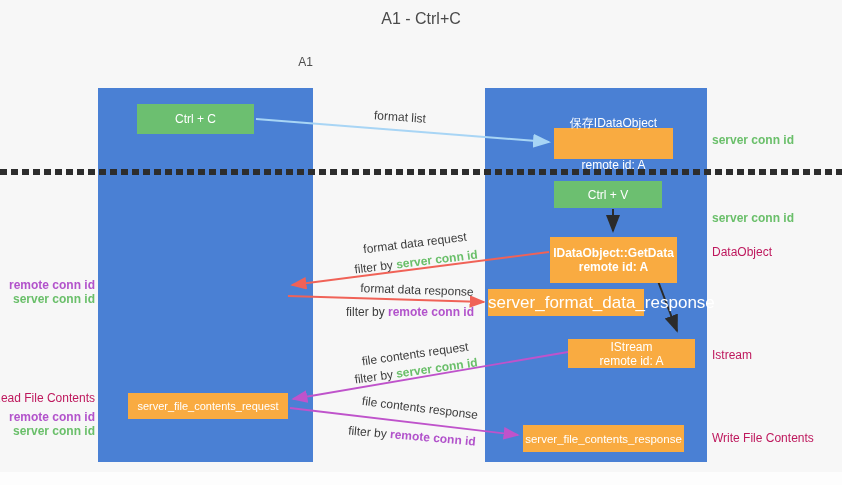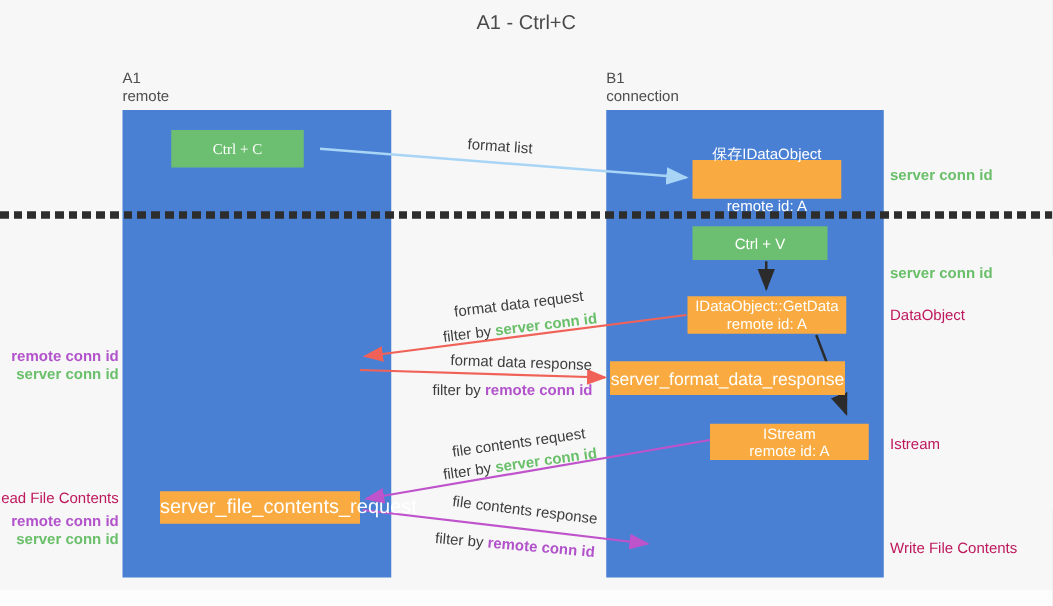--- a/index.html
+++ b/index.html
@@ -5,42 +5,42 @@
   html,body{margin:0;padding:0;background:#e9e9e9;}
   .canvas{
     position:relative;width:842px;height:485px;background:#f7f7f7;
     font-family:"Liberation Sans", sans-serif;overflow:hidden;
   }
   .bottom-strip{position:absolute;left:0;bottom:0;width:842px;height:13px;background:#fdfdfd;}
   .title{
     position:absolute;top:8px;left:0;width:842px;text-align:center;
     font-size:16px;line-height:21px;color:#4a4a4a;
   }
-  .col-header{position:absolute;text-align:left;font-size:12px;line-height:15px;color:#4d4d4d;}
+  .col-header{position:absolute;text-align:right;font-size:12px;line-height:15px;color:#4d4d4d;}
   .lifeline{position:absolute;top:88px;height:374px;background:#4a80d4;}
   .lifeline-a{left:98px;width:215px;}
   .lifeline-b{left:485px;width:222px;}
   .dotted{
     position:absolute;left:0;top:169px;width:842px;height:6px;
     background:repeating-linear-gradient(90deg,#2d2d2d 0 7px,transparent 7px 11px);
   }
   .node{
     position:absolute;display:flex;flex-direction:column;justify-content:center;
     text-align:center;color:#fff;font-size:12px;line-height:14px;white-space:nowrap;
   }
   .green{background:#6cbf70;}
   .orange{background:#f9ab41;}
-  .n-ctrlc{left:137px;top:104px;width:106px;height:30px;font-family:Liberation Serif, serif;}
+  .n-ctrlc{left:137px;top:104px;width:117px;height:30px;}
   .n-save{left:554px;top:128px;width:119px;height:31px;gap:28px;}
   .n-ctrlv{left:554px;top:181px;width:108px;height:27px;}
-  .n-getdata{left:550px;top:237px;width:127px;height:30px;}
+  .n-getdata{left:550px;top:237px;width:127px;height:46px;font-weight:bold;}
   .n-freq{left:131px;top:277px;width:155px;height:27px;font-size:11.5px;}
-  .n-fresp{left:488px;top:289px;width:188px;height:27px;font-size:14px;}
+  .n-fresp{left:488px;top:289px;width:156px;height:27px;font-size:17px;}
   .n-istream{left:568px;top:339px;width:127px;height:29px;}
-  .n-filereq{left:128px;top:393px;width:160px;height:26px;font-size:16px;}
+  .n-filereq{left:128px;top:393px;width:160px;height:26px;font-size:11px;}
   .n-fileresp{left:523px;top:425px;width:161px;height:27px;font-size:11.5px;}
   .side-label{position:absolute;font-size:12px;line-height:14px;white-space:nowrap;}
   .dark{color:#be185d;}
   .c-server{color:#6abf6a;font-weight:700;}
   .c-remote{color:#b253cb;font-weight:700;}
   .left-block{text-align:right;}
   .arrow-label{
     position:absolute;font-size:12px;color:#3d3d3d;white-space:nowrap;
     transform:translate(-50%,-50%) rotate(var(--rot,0deg));
   }
@@ -52,25 +52,20 @@
 <div class="canvas">
 
   <div class="bottom-strip"></div>
 
   <div class="title">
     <div>A1 - Ctrl+C</div>
   </div>
 
   <div class="col-header" style="left:98px;top:55px;width:215px;">
     <div>A1</div>
-    <div>remote</div>
-  </div>
-  <div class="col-header" style="left:485px;top:55px;width:222px;">
-    <div>B1</div>
-    <div>connection</div>
   </div>
 
   <div class="lifeline lifeline-a"></div>
   <div class="lifeline lifeline-b"></div>
 
   <div class="dotted"></div>
 
   <svg class="arrows" width="842" height="485" viewBox="0 0 842 485">
     <defs>
       <marker id="mk-blue" markerWidth="10" markerHeight="8" refX="8" refY="3.5" orient="auto">
@@ -112,20 +107,23 @@
   <div class="node orange n-fresp">
     <div>server_format_data_response</div>
   </div>
   <div class="node orange n-istream">
     <div>IStream</div>
     <div>remote id: A</div>
   </div>
   <div class="node orange n-filereq">
     <div>server_file_contents_request</div>
   </div>
+  <div class="node orange n-fileresp">
+    <div>server_file_contents_response</div>
+  </div>
 
   <div class="side-label c-server" style="left:712px;top:133px;">server conn id</div>
   <div class="side-label c-server" style="left:712px;top:211px;">server conn id</div>
   <div class="side-label dark" style="left:712px;top:245px;">DataObject</div>
   <div class="side-label dark" style="left:712px;top:348px;">Istream</div>
   <div class="side-label dark" style="left:712px;top:431px;">Write File Contents</div>
 
   <div class="side-label left-block" style="right:747px;top:278px;">
     <div class="c-remote">remote conn id</div>
     <div class="c-server">server conn id</div>

